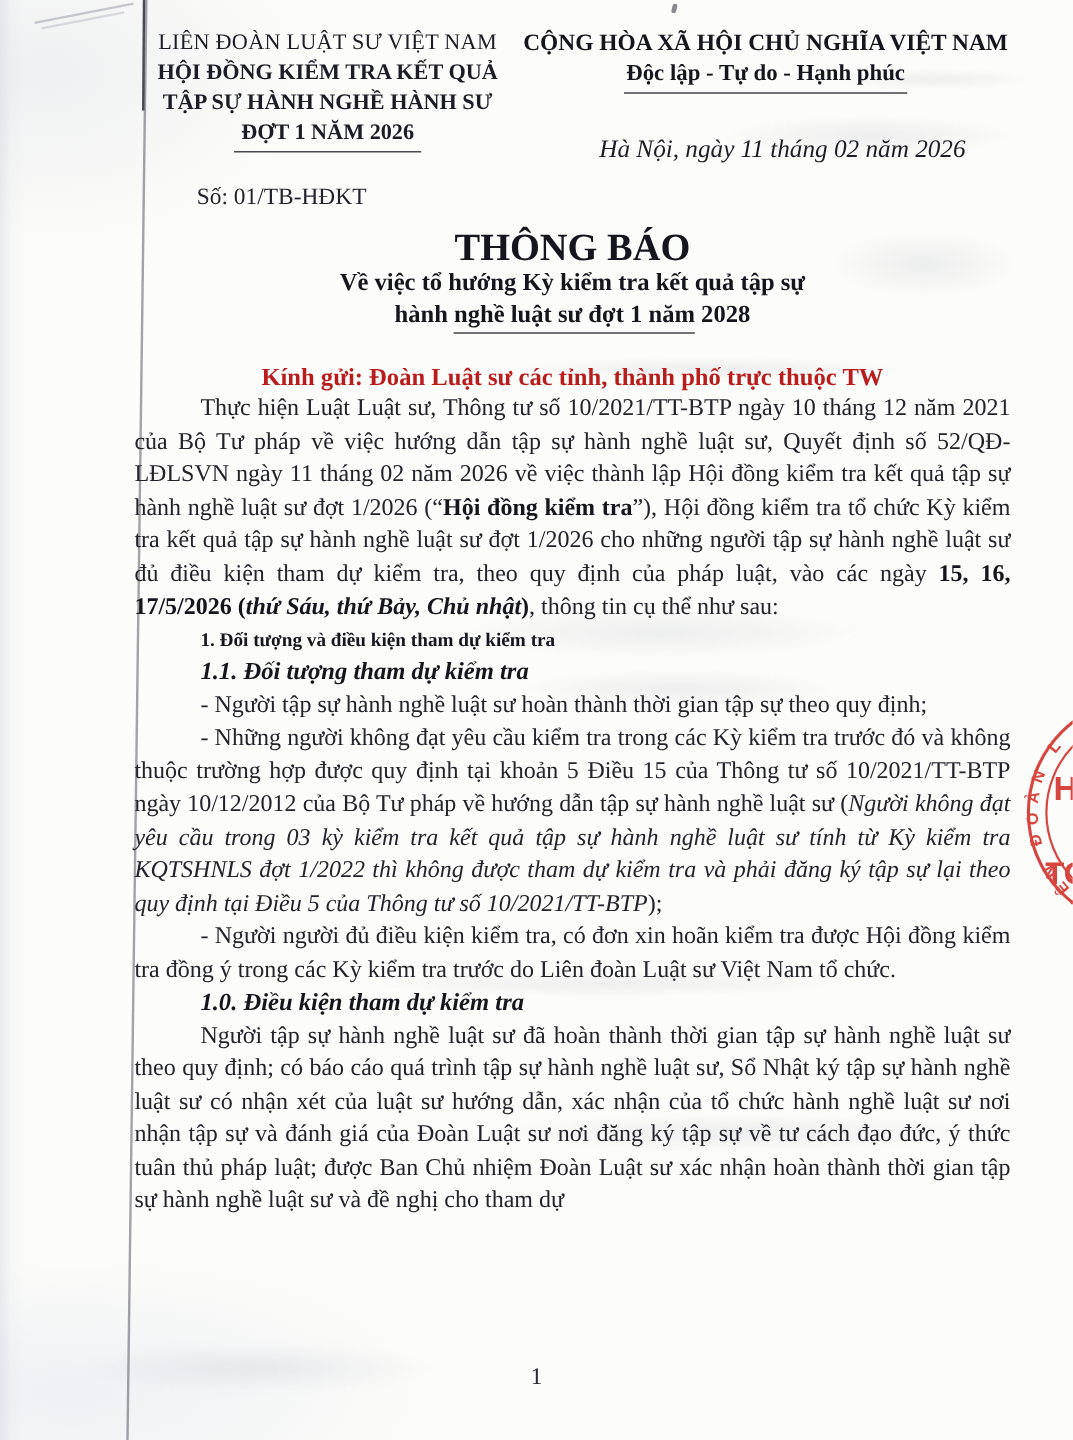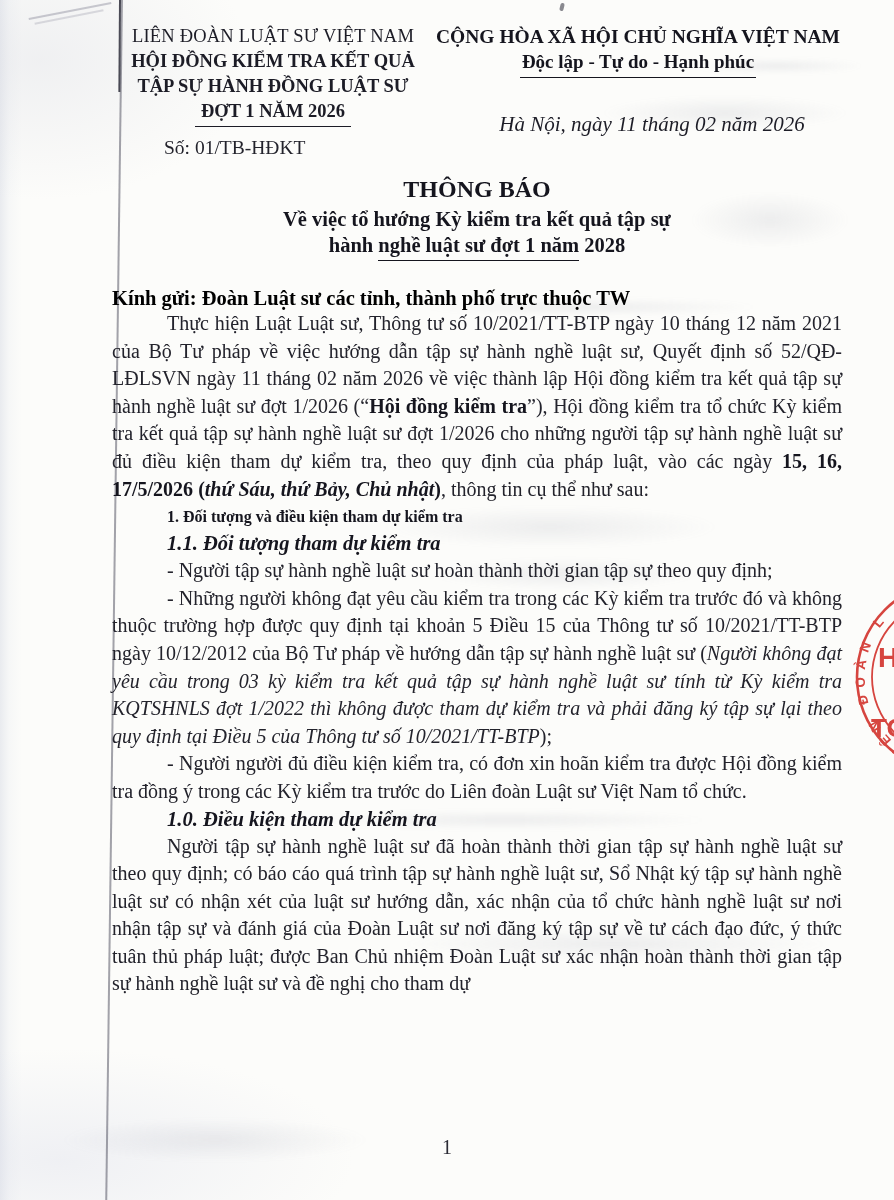--- a/index.html
+++ b/index.html
@@ -11,32 +11,32 @@
       linear-gradient(90deg, #e9ebef 0px, #f6f7f7 9px, #fcfcfa 22px, #fcfcfa 100%);
     font-family:"Liberation Serif","DejaVu Serif",serif;
     color:#23232c;
   }
   .page{position:absolute;top:24px;left:112px;right:52px;}
   
   .hdr{display:flex;align-items:flex-start;}
   .hdr-left{width:322px;text-align:center;font-weight:bold;font-size:18.5px;line-height:25px;color:#1c1c26;}
   .org{font-weight:normal;letter-spacing:.2px;}
   .u3{display:inline-block;border-bottom:1.6px solid #1c1c26;padding:0 6px 2px;}
-  .doc-no{font-weight:normal;font-size:19.5px;margin-top:8px;text-align:left;padding-left:52px;color:#23232c;}
+  .doc-no{font-weight:normal;font-size:19.5px;margin-top:25px;text-align:left;padding-left:52px;color:#23232c;}
   .hdr-right{flex:1;text-align:center;font-weight:bold;font-size:19px;line-height:25px;color:#15151e;}
   .motto{font-size:19.5px;}
   .motto-u{display:inline-block;border-bottom:1.7px solid #15151e;padding:0 2px 3px;}
   .dateline{font-weight:normal;font-style:italic;font-size:21px;margin-top:34px;transform:translateX(14px);color:#1d1d27;}
   
   .title{ text-align:center;margin-top:14px;color:#15151e;}
-  .t1{font-size:24px;font-weight:bold;line-height:30px;text-align:center;}
+  .t1{font-size:32px;font-weight:bold;line-height:30px;text-align:center;}
   .t2{font-size:20.5px;font-weight:bold;line-height:26px;margin-top:2px;}
   .t3{font-size:20.5px;font-weight:bold;line-height:27px;}
   .t3u{display:inline-block;border-bottom:1.6px solid #15151e;padding-bottom:1px;}
-  .salutation{font-weight:bold;font-size:20.5px;margin-top:26px;color:#000000;}
+  .salutation{text-align:center;font-weight:bold;font-size:20.5px;margin-top:26px;color:#b91c1c;}
   
   .bodytext{font-size:20px;line-height:27.6px;text-align:justify;}
   p.para{margin:0;text-indent:55px;}
   .p1{margin-top:13px;}
   .h1{margin-top:10px;font-weight:bold;text-indent:42px;font-size:16px;line-height:27px;color:#15151e;}
   .h2{margin-top:9px;font-weight:bold;font-style:italic;text-indent:52px;font-size:20.5px;line-height:27px;color:#15151e;}
   .li1{margin-top:11px;}
   .li2{margin-top:9px;}
   .li3{margin-top:15px;}
   .s12{margin-top:14px;}
@@ -83,21 +83,21 @@
 <div class="smudge sm7"></div>
 <div class="smudge sm8"></div>
 <div class="smudge sm9"></div>
 
 <div class="page">
 
   <div class="hdr">
     <div class="hdr-left">
       <div class="org">LIÊN ĐOÀN LUẬT SƯ VIỆT NAM</div>
       <div>HỘI ĐỒNG KIỂM TRA KẾT QUẢ</div>
-      <div>TẬP SỰ HÀNH ĐỒNG LUẬT SƯ</div>
+      <div>TẬP SỰ HÀNH NGHỀ HÀNH SƯ</div>
       <div><span class="u3">ĐỢT 1 NĂM 2026</span></div>
       <div class="doc-no">Số: 01/TB-HĐKT</div>
     </div>
     <div class="hdr-right">
       <div class="motto">CỘNG HÒA XÃ HỘI CHỦ NGHĨA VIỆT NAM</div>
       <div><span class="motto-u">Độc lập - Tự do - Hạnh phúc</span></div>
       <div class="dateline">Hà Nội, ngày 11 tháng 02 năm 2026</div>
     </div>
   </div>
 

